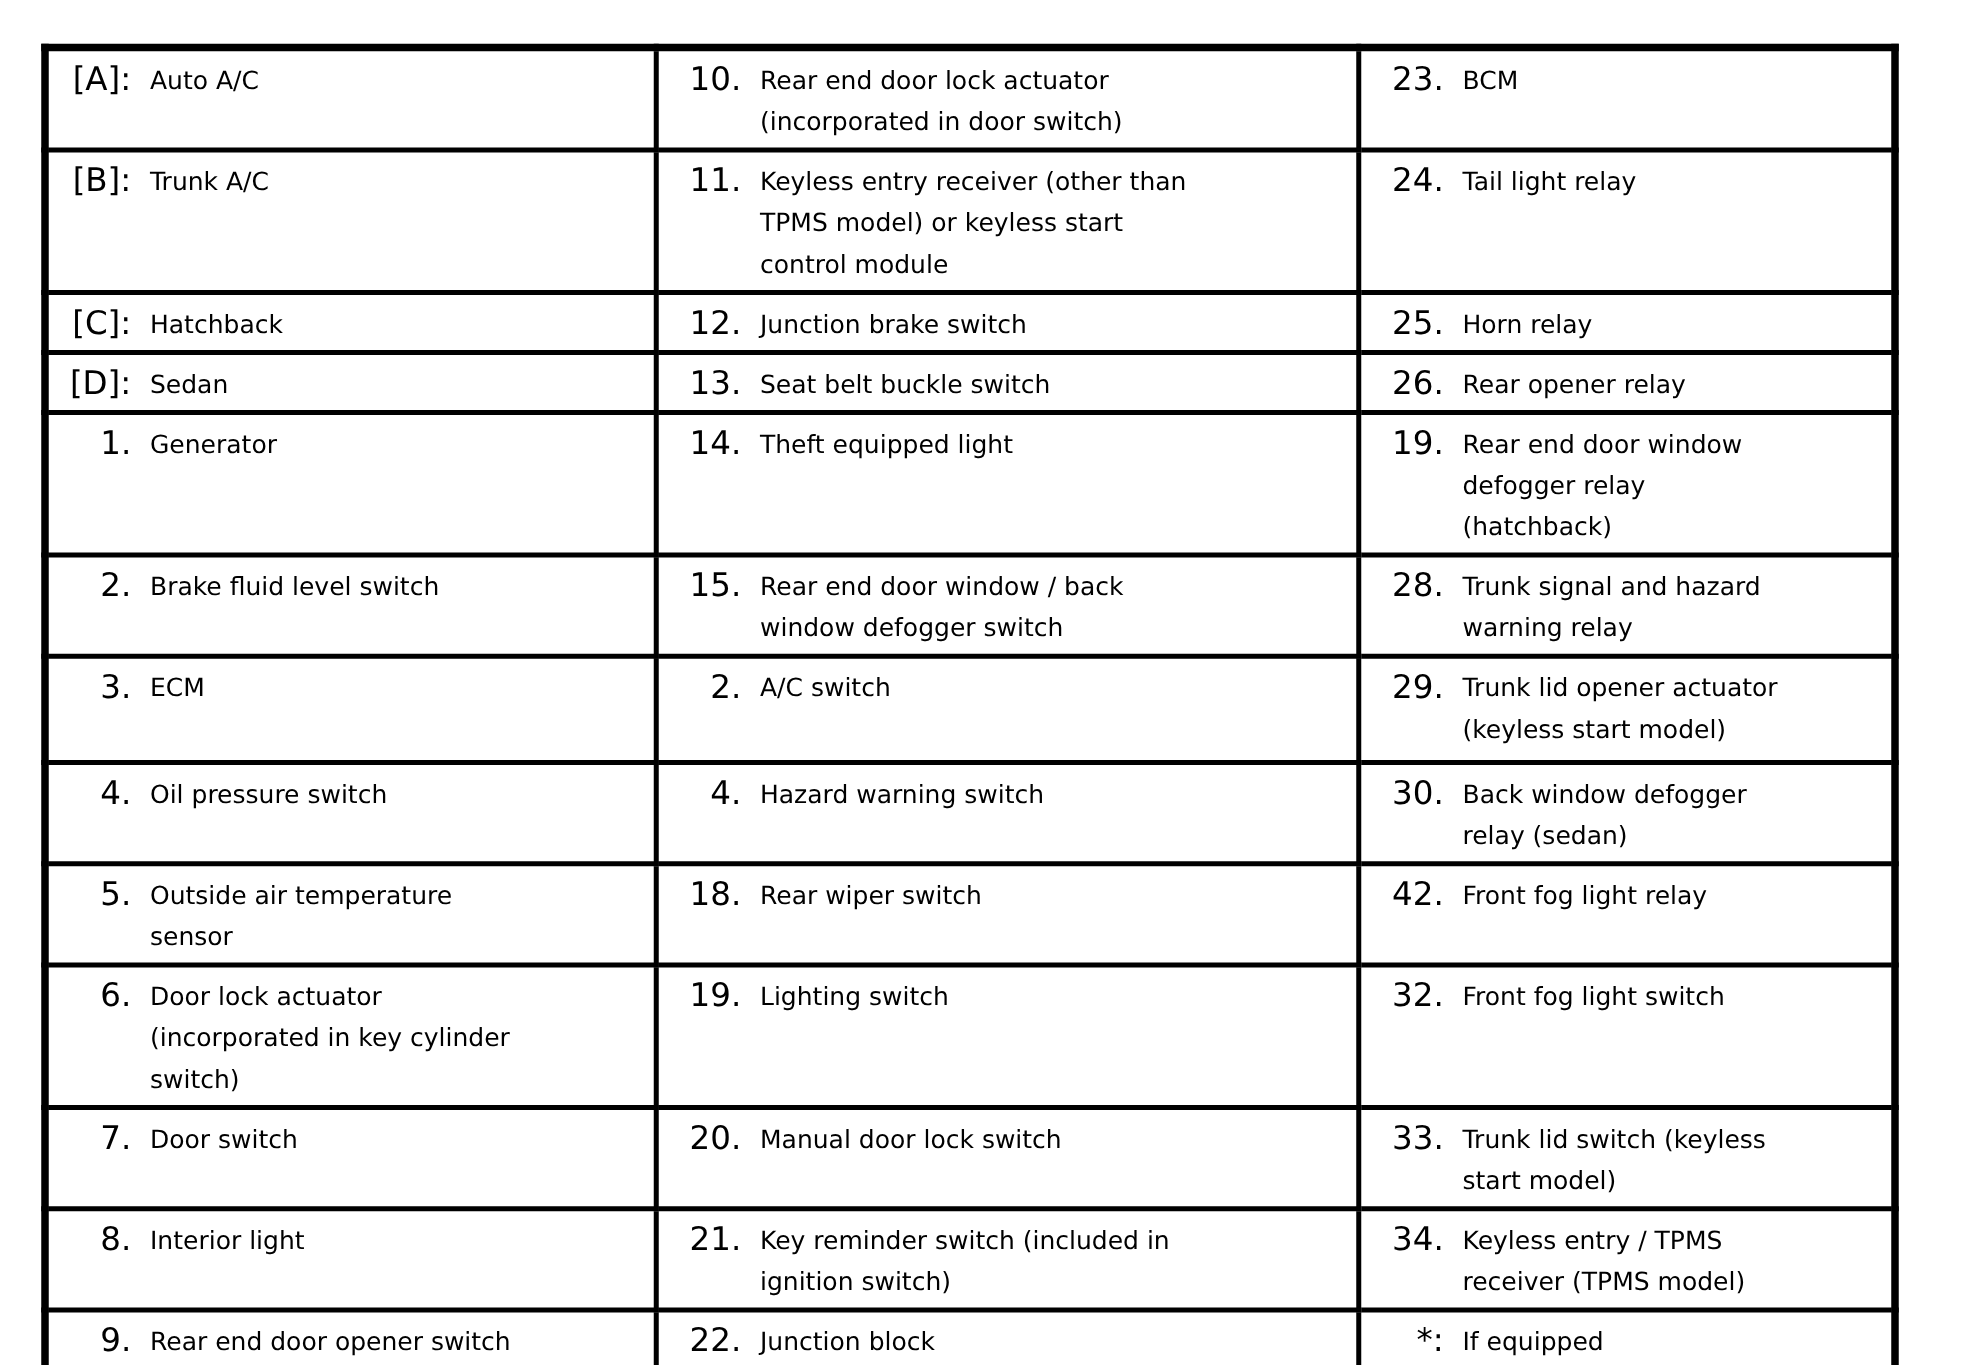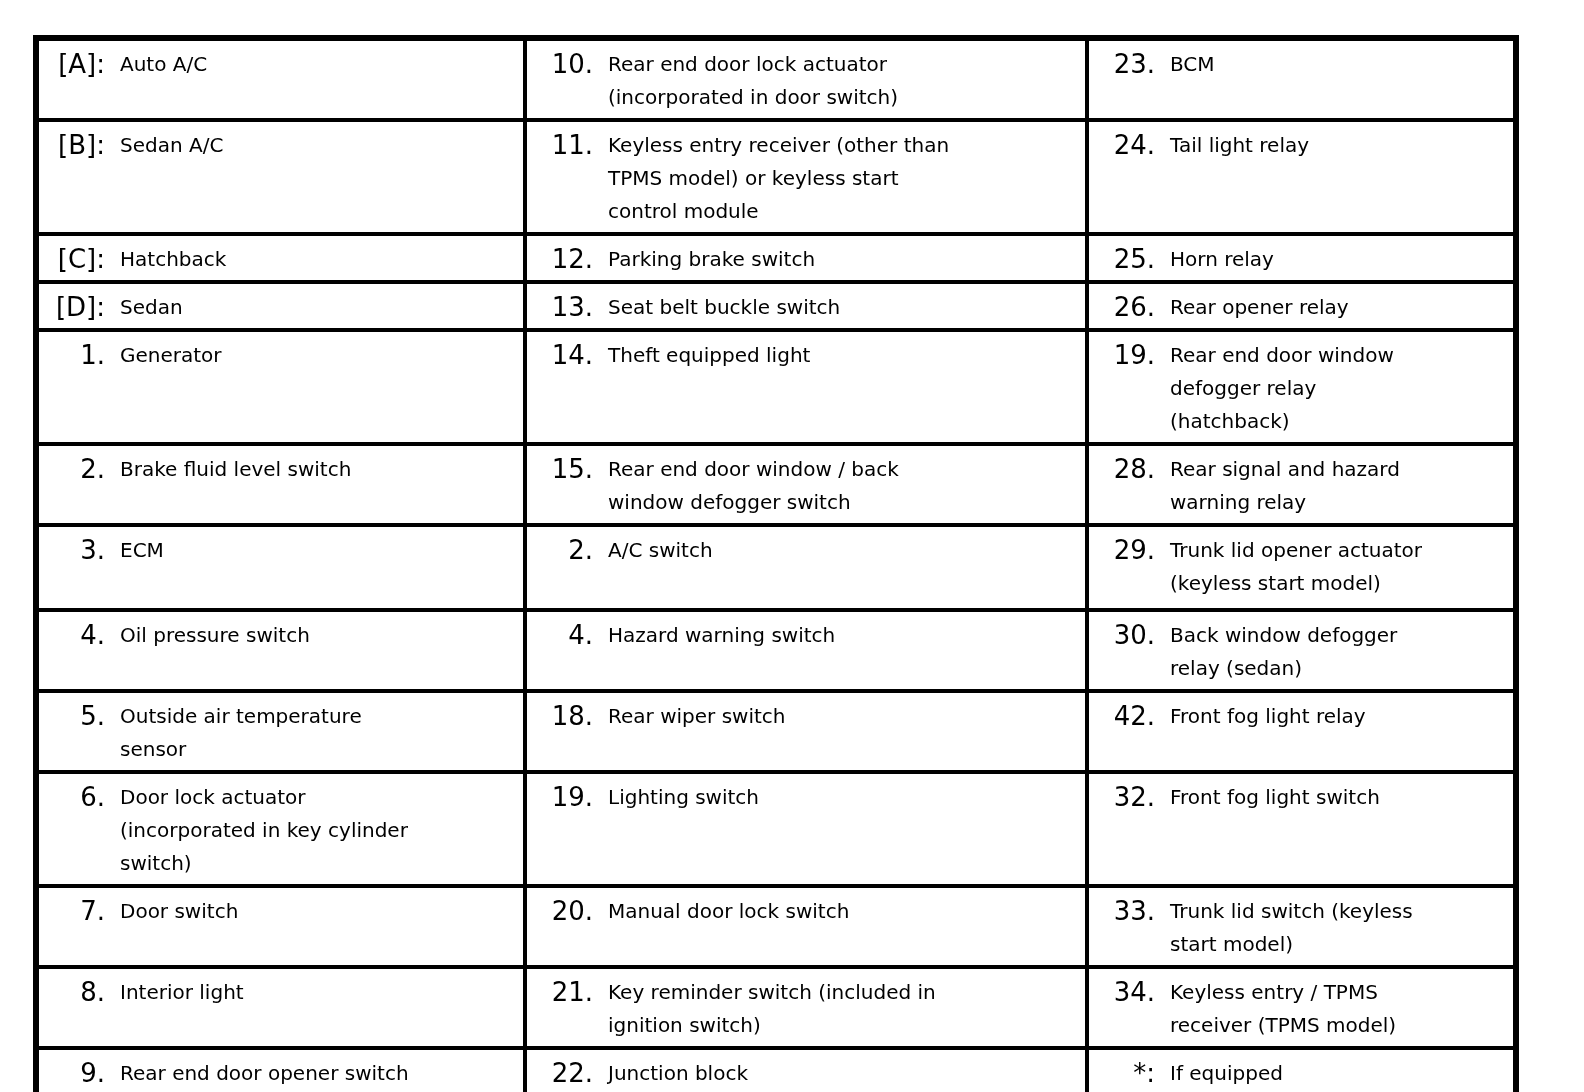--- a/index.html
+++ b/index.html
@@ -90,21 +90,21 @@
             <div class="cell">
           <span class="num">23.</span>
           <span class="txt">BCM</span>
             </div>
           </td>
       </tr>
       <tr style="height:112px;">
         <td>
             <div class="cell">
           <span class="num">[B]:</span>
-          <span class="txt">Sedan A/C</span>
+          <span class="txt">Trunk A/C</span>
             </div>
           </td>
         <td>
             <div class="cell">
           <span class="num">11.</span>
           <span class="txt">Keyless entry receiver (other than
 TPMS model) or keyless start
 control module</span>
             </div>
           </td>
@@ -118,21 +118,21 @@
       <tr style="height:46px;">
         <td>
             <div class="cell">
           <span class="num">[C]:</span>
           <span class="txt">Hatchback</span>
             </div>
           </td>
         <td>
             <div class="cell">
           <span class="num">12.</span>
-          <span class="txt">Parking brake switch</span>
+          <span class="txt">Junction brake switch</span>
             </div>
           </td>
         <td>
             <div class="cell">
           <span class="num">25.</span>
           <span class="txt">Horn relay</span>
             </div>
           </td>
       </tr>
       <tr style="height:45px;">
@@ -187,21 +187,21 @@
         <td>
             <div class="cell">
           <span class="num">15.</span>
           <span class="txt">Rear end door window / back
 window defogger switch</span>
             </div>
           </td>
         <td>
             <div class="cell">
           <span class="num">28.</span>
-          <span class="txt">Rear signal and hazard
+          <span class="txt">Trunk signal and hazard
 warning relay</span>
             </div>
           </td>
       </tr>
       <tr style="height:85px;">
         <td>
             <div class="cell">
           <span class="num">3.</span>
           <span class="txt">ECM</span>
             </div>

